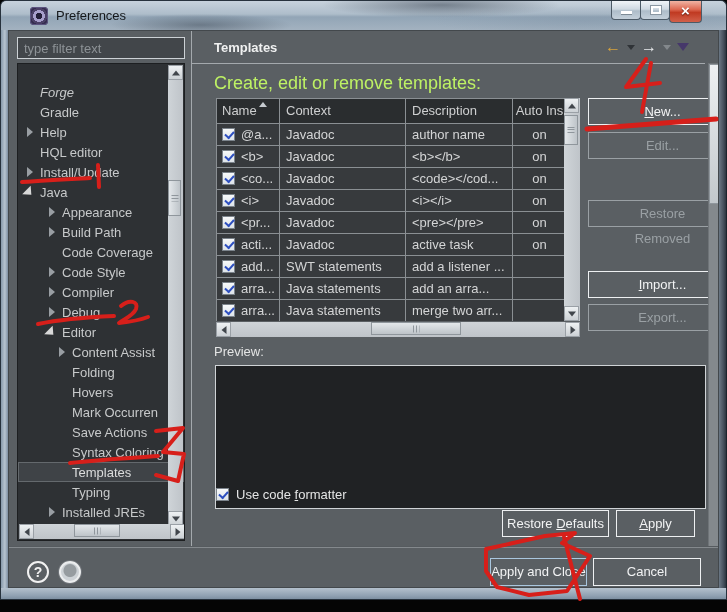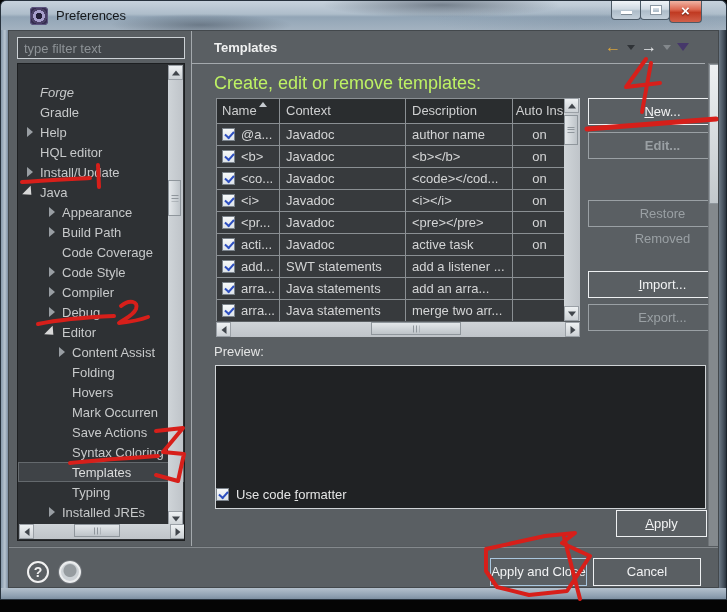--- a/index.html
+++ b/index.html
@@ -124,32 +124,32 @@
   .checkbox.checked::after { content:""; position:absolute; left:2px; top:2px; width:7px; height:4px;
     border-left:2px solid #2d4fc0; border-bottom:2px solid #2d4fc0; transform:rotate(-48deg); }
   .row-name { margin-left:6px; }
 
   
   .btn { position:absolute; font-size:13px; text-align:center; color:#f2f3f4;
     background:transparent; border:1px solid #eef0f2; }
   .btn .mn { text-decoration:underline; }
   .btn.disabled { border-color:#9aa0a4; color:#9aa0a4; }
   .sidebtn { left:579px; width:125px; height:27px; line-height:25px;padding-left:24px; }
-  .b-new{top:67px;} .b-edit{top:101px;font-weight:bold;} .b-remove{top:133px;} .b-restorerem{top:169px;}
+  .b-new{top:67px;} .b-edit{top:101px;} .b-remove{top:133px;} .b-restorerem{top:169px;}
   .b-revert{top:202px;} .b-import{top:240px;} .b-export{top:273px;}
 
   .preview-label { position:absolute; left:205px; top:313px; font-size:13px; color:#e4e5e5; }
   .preview-box { position:absolute; left:206px; top:334px; width:491px; height:144px;
     background:#202224; border:1px solid #cfd3d6; }
   .formatter { position:absolute; left:207px; top:456px; display:flex; align-items:center; gap:7px;
     font-size:13px; color:#e4e5e5; }
   .formatter .mn { text-decoration:underline; }
 
   .b-restoredef { left:493px; top:479px; width:107px; height:27px; line-height:25px; }
-  .b-apply { left:607px; top:479px; width:91px; height:27px; line-height:25px; }
+  .b-apply { left:607px; top:479px; width:79px; height:27px; line-height:25px; }
 
   
   .help-icon { position:absolute; left:18px; top:530px; width:22px; height:22px; border-radius:50%;
     border:2px solid #f2f2f2; color:#f2f2f2; font-weight:bold; text-align:center;
     line-height:18px; font-size:14px; }
   .record-icon { position:absolute; left:50px; top:530px; width:22px; height:22px; border-radius:50%;
     background:radial-gradient(circle at 50% 42%, #969ca0 0 6px, #cdd2d6 7px);
     border:2px solid #eceeef; box-shadow:0 0 0 1px #70757a; }
   .b-applyclose { left:481px; top:527px; width:97px; height:28px; line-height:26px; border-color:#a9c6de; }
   .b-cancel { left:584px; top:527px; width:108px; height:28px; line-height:26px; }
@@ -446,20 +446,21 @@
       </div>
 
     <span class="preview-label">Preview:</span>
     <div class="preview-box"></div>
 
     <div class="formatter">
       <span class="checkbox checked"></span>
       <span><span>Use code </span><span class="mn">f</span><span>ormatter</span></span>
     </div>
 
+    <div class="btn b-restoredef"><span>Restore </span><span class="mn">D</span><span>efaults</span></div>
     <div class="btn b-apply"><span class="mn">A</span><span>pply</span></div>
 
     <div class="footer-line"></div>
 
     <div class="help-icon"><span>?</span></div>
     <div class="record-icon"></div>
     <div class="btn b-applyclose">Apply and Close</div>
     <div class="btn b-cancel">Cancel</div>
   </div>
 

